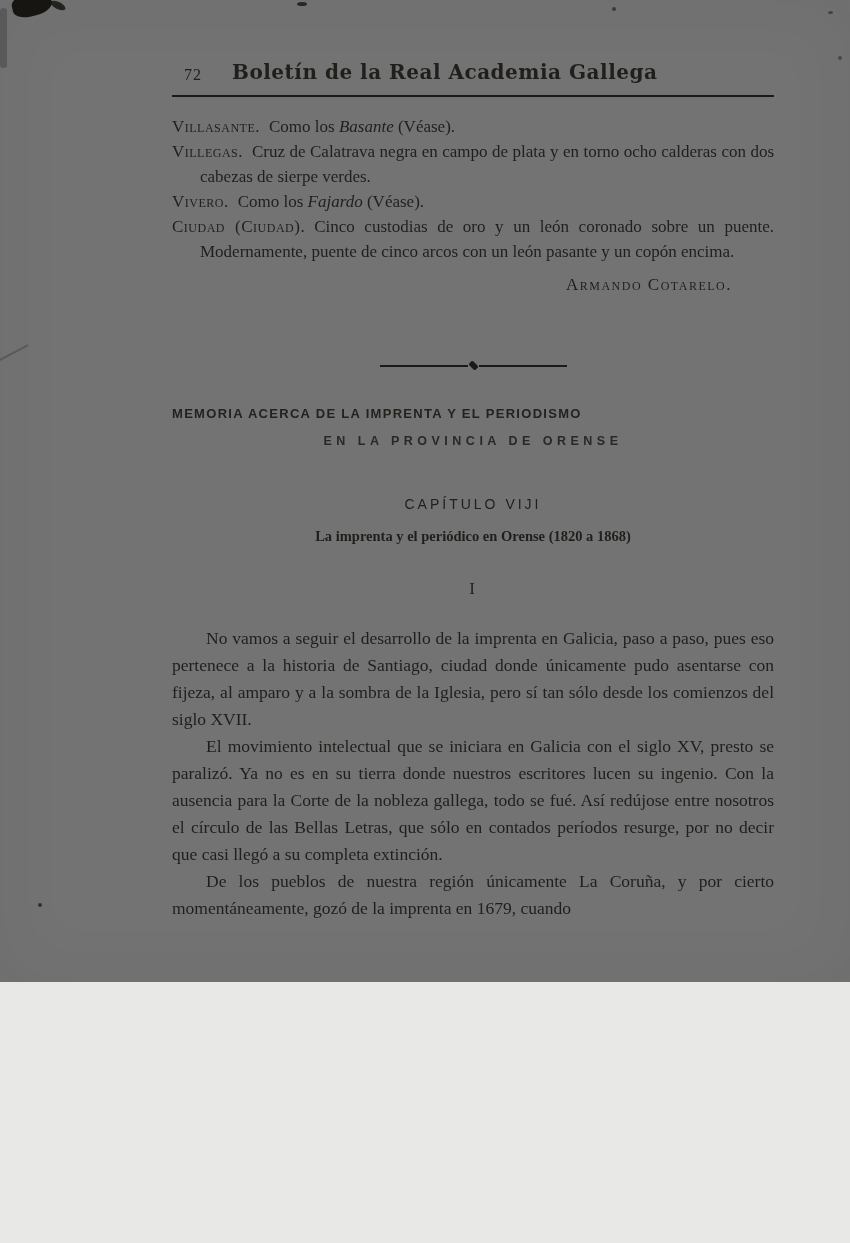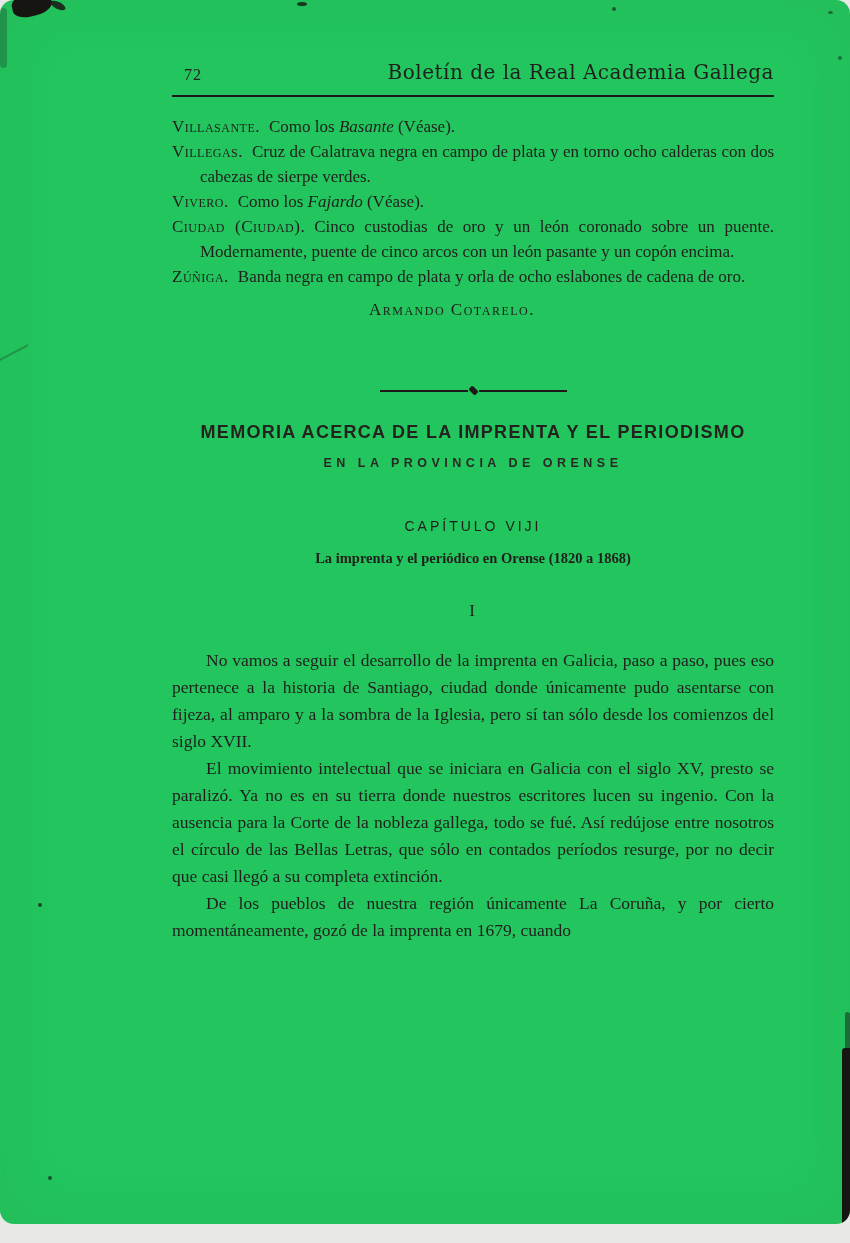--- a/index.html
+++ b/index.html
@@ -3,28 +3,27 @@
 <meta charset="utf-8">
 <style>
   html, body {
     margin: 0;
     padding: 0;
     background: #e8e8e6;
   }
   .page {
     position: relative;
     width: 850px;
-    height: 1224px;
+    height: 982px;
     margin: 0 auto;
-    background: #22c55e;
+    background: #737373;
     box-shadow: inset 0 0 70px rgba(60,55,45,0.06);
     overflow: hidden;
     color: #211f1c;
     font-family: "Liberation Serif", serif;
-    border-radius: 14px;
   }
   .content {
     position: absolute;
     left: 172px;
     top: 60px;
     width: 602px;
   }
 
   
   .page-header {
@@ -33,23 +32,23 @@
   }
   .page-number {
     position: absolute;
     left: 12px;
     top: 6px;
     font-size: 16px;
     letter-spacing: 1px;
   }
   .running-title {
     display: block;
-    text-align: right;
+    text-align: left;
     font-family: "DejaVu Serif", serif;
-    font-weight: normal;
+    font-weight: bold;
     font-size: 20px;
     letter-spacing: 0.5px;
     padding-left: 60px;
   }
   .header-rule {
     border: 0;
     border-top: 2.5px solid #1c1a17;
     margin: 5px 0 0 0;
   }
 
@@ -66,21 +65,21 @@
   }
   .entry .term {
     font-variant: small-caps;
     letter-spacing: 0.5px;
     margin-right: 9px;
   }
   .entry .i { font-style: italic; }
 
   .signature {
     margin-top: 11px;
-    text-align: center;
+    text-align: right;
     padding-right: 42px;
     font-variant: small-caps;
     letter-spacing: 1.5px;
     font-size: 17px;
   }
 
   
   .divider {
     margin-top: 66px;
     display: flex;
@@ -96,25 +95,24 @@
     width: 9px;
     height: 9px;
     background: #1c1a17;
     transform: rotate(45deg) scale(1, 0.62);
     margin: 0 1px;
     border-radius: 2px;
   }
 
   
   .article-title {
-    margin-top: 27px;
-    text-align: center;
+    margin-top: 36px;
     font-family: "Liberation Sans", sans-serif;
     font-weight: bold;
-    font-size: 18px;
+    font-size: 13px;
     letter-spacing: 1.3px;
     color: #24221f;
   }
   .article-subtitle {
     margin-top: 13px;
     text-align: center;
     font-family: "Liberation Sans", sans-serif;
     font-weight: bold;
     font-size: 12.5px;
     letter-spacing: 4.5px;
@@ -191,21 +189,20 @@
       <span class="page-number">72</span>
       <span class="running-title">Boletín de la Real Academia Gallega</span>
     </div>
     <hr class="header-rule">
 
     <div class="entries">
         <div class="entry"><span class="term">Villasante.</span><span class="n">Como los </span><span class="i">Basante</span><span class="n"> (Véase).</span></div>
         <div class="entry"><span class="term">Villegas.</span><span class="n">Cruz de Calatrava negra en campo de plata y en torno ocho calderas con dos cabezas de sierpe verdes.</span></div>
         <div class="entry"><span class="term">Vivero.</span><span class="n">Como los </span><span class="i">Fajardo</span><span class="n"> (Véase).</span></div>
         <div class="entry"><span class="term">Ciudad (Ciudad).</span><span class="n">Cinco custodias de oro y un león coronado sobre un puente. Modernamente, puente de cinco arcos con un león pasante y un copón encima.</span></div>
-        <div class="entry"><span class="term">Zúñiga.</span><span class="n">Banda negra en campo de plata y orla de ocho eslabones de cadena de oro.</span></div>
       </div>
 
     <div class="signature">Armando Cotarelo.</div>
 
     <div class="divider">
       <span class="line"></span>
       <span class="diamond"></span>
       <span class="line"></span>
     </div>
 

